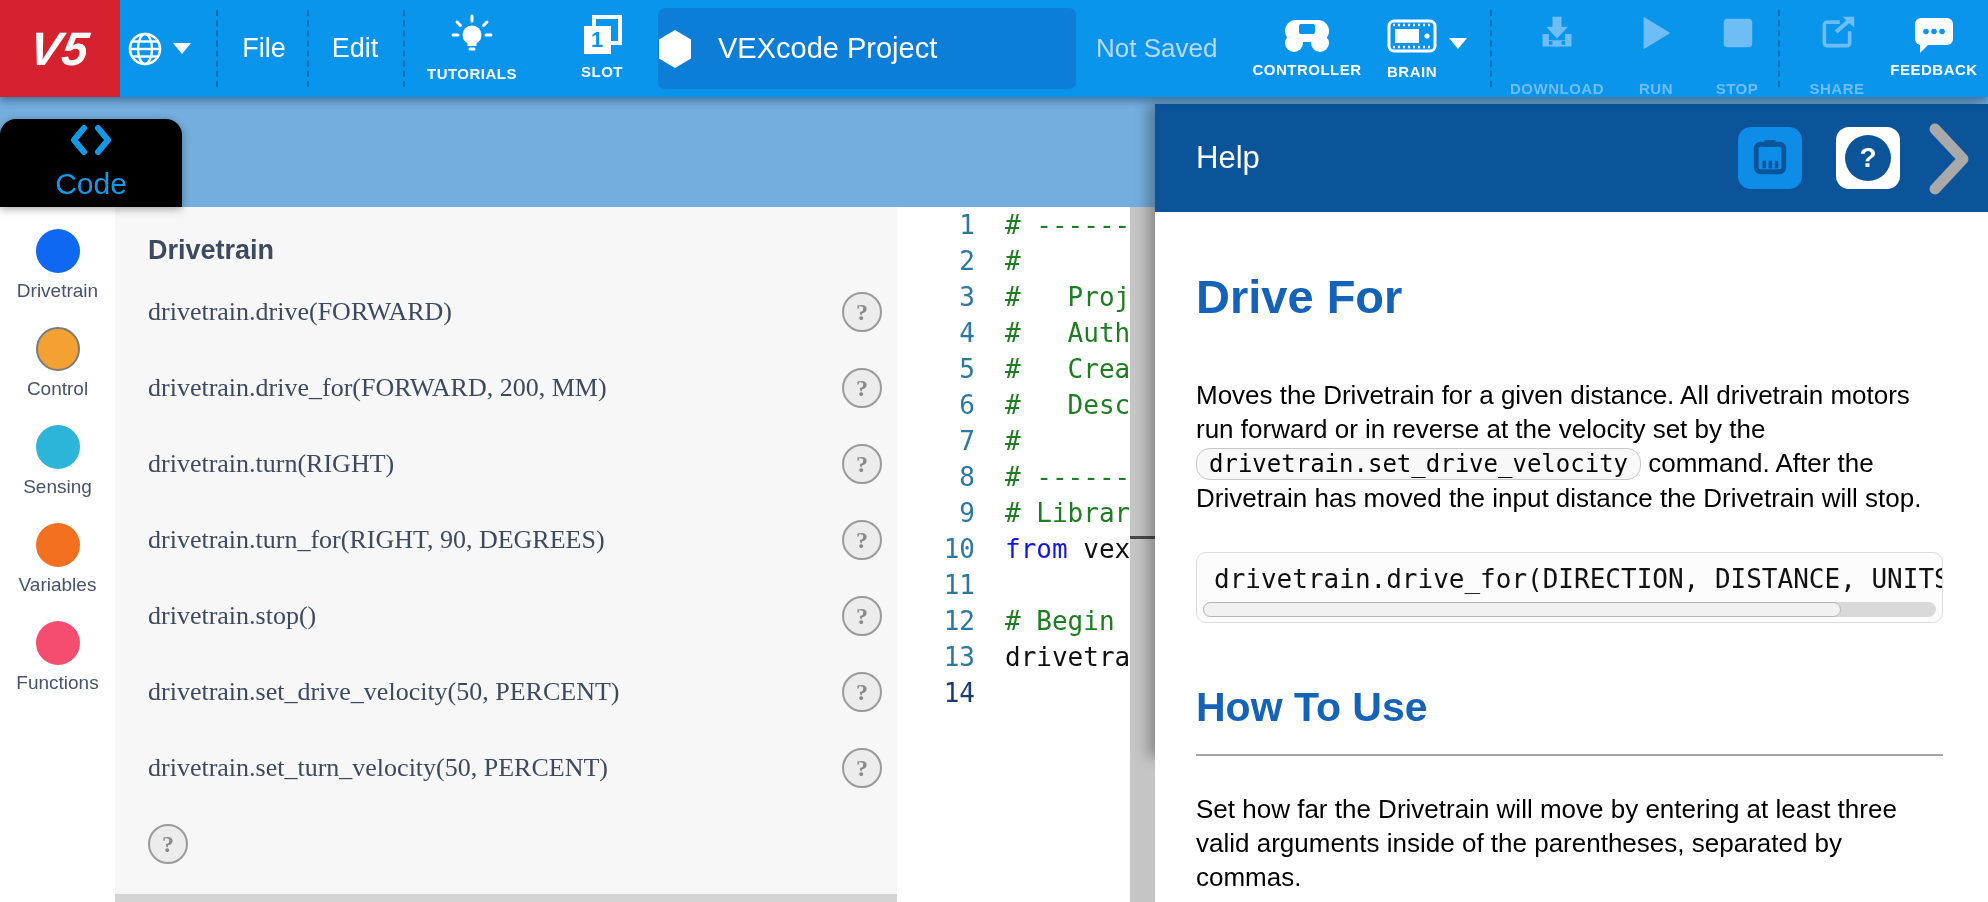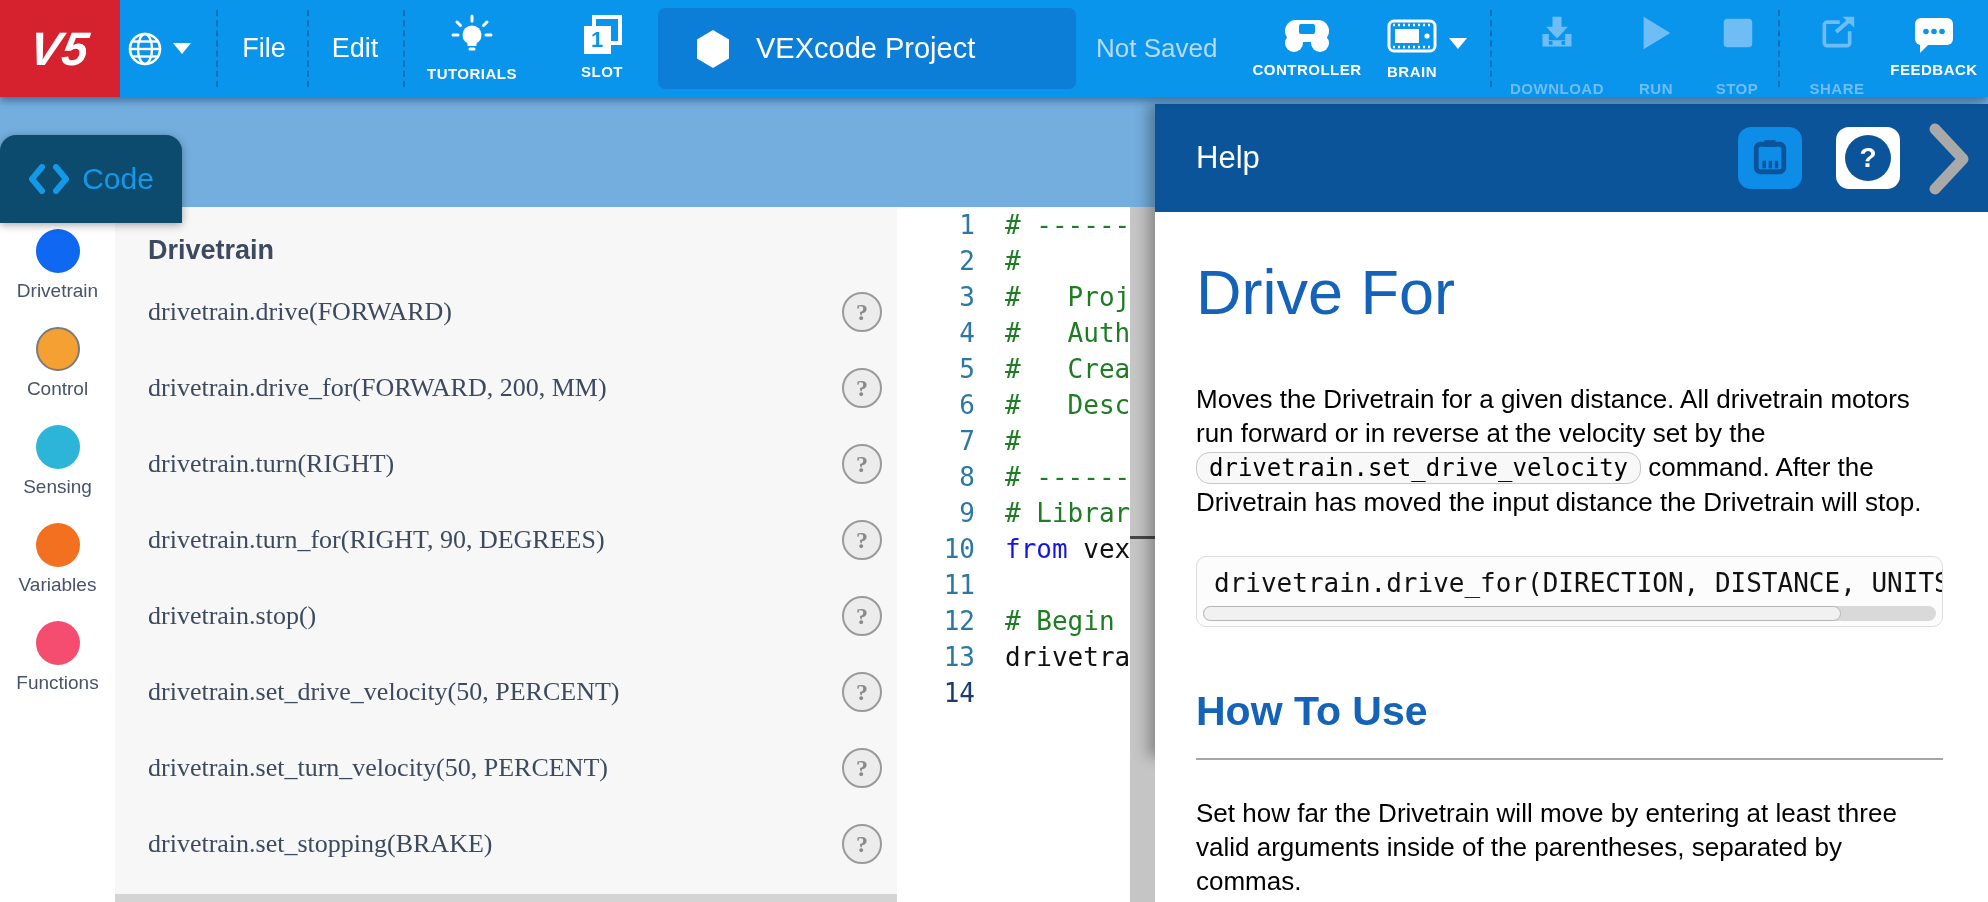--- a/index.html
+++ b/index.html
@@ -16,31 +16,31 @@
   .tb-sep { position:absolute; top:10px; height:77px; width:0; border-left:2px dashed rgba(8,70,130,.5); }
   .menu-item { position:absolute; top:0; height:97px; display:flex; align-items:center; justify-content:center;
                color:#fff; font-size:27px; cursor:pointer; }
   .globe-group { position:absolute; left:126px; top:0; height:97px; width:80px; display:flex; align-items:center; gap:9px; cursor:pointer; }
   .caret { width:0; height:0; border-left:9px solid transparent; border-right:9px solid transparent; border-top:11px solid #fff; }
   .tb-btn { position:absolute; top:0; height:97px; display:flex; flex-direction:column; align-items:center;
             justify-content:flex-start; padding-top:14px; gap:5px; cursor:pointer; }
   .tb-btn .lbl { font-size:15px; font-weight:800; color:#fff; letter-spacing:.5px; white-space:nowrap; }
   .tb-btn.disabled .lbl { color:#6fbdf5;margin-top:23px; }
   .project-box { position:absolute; left:658px; top:8px; width:418px; height:81px; background:#0d7ed8;
-                 border-radius:7px; display:flex; align-items:center; gap:26px; padding-left:38px; cursor:pointer; }
+                 border-radius:7px; display:flex; align-items:center; gap:26px; cursor:pointer; }
   .project-box .ptitle { color:#fff; font-size:29px; }
   .save-status { position:absolute; left:1096px; top:0; height:97px; display:flex; align-items:center;
                  color:#b9d9f5; font-size:26px; }
   .brain-caret { position:absolute; left:1449px; top:38px; }
 
   
   .tabstrip { position:absolute; left:0; top:97px; width:1988px; height:110px; background:#74aede; z-index:10; }
-  .code-tab { position:absolute; left:0; top:135px; width:182px; height:88px; background:#0c4a6e;
+  .code-tab { position:absolute; left:0; top:119px; width:182px; height:88px; background:#000000;
               border-radius:16px 16px 0 0; box-shadow:0 2px 9px rgba(0,0,0,.35); z-index:12;
-              display:flex; align-items:center; justify-content:center; gap:12px; cursor:pointer; }
+              display:flex; align-items:center; justify-content:center; gap:12px; cursor:pointer;flex-direction:column; }
   .code-tab .ct-label { color:#1499e8; font-size:30px; }
 
   
   .sidebar { position:absolute; left:0; top:207px; width:115px; height:695px; background:#fff; z-index:5; padding-top:22px; }
   .cat-item { height:98px; display:flex; flex-direction:column; align-items:center; cursor:pointer; }
   .cat-circle { width:44px; height:44px; border-radius:50%; }
   .cat-label { margin-top:7px; font-size:19px; color:#48526b; }
 
   
   .command-panel { position:absolute; left:115px; top:207px; width:782px; height:695px; background:#f7f7f8;
@@ -72,21 +72,21 @@
   .help-header { position:relative; height:108px; background:#0b5499; display:flex; align-items:center; }
   .help-title { margin-left:41px; color:#fff; font-size:31px; }
   .hh-btn { position:absolute; top:23px; width:64px; height:62px; border-radius:13px; display:flex;
             align-items:center; justify-content:center; cursor:pointer; }
   .hh-brain { left:583px; background:#0d8ce8; }
   .hh-question { left:681px; background:#fff; }
   .hq-circle { width:46px; height:46px; border-radius:50%; background:#0b5499; color:#fff; font-size:28px;
                font-weight:800; display:flex; align-items:center; justify-content:center; }
   .hh-chevron { position:absolute; left:773px; top:19px; cursor:pointer; }
   .help-content { height:697px; background:#fff; padding:48px 45px 0 41px; overflow:hidden; }
-  .doc-title { font-size:63px; line-height:1.04; font-weight:400; color:#1563b8; }
+  .doc-title { font-size:47px; line-height:1.04; font-weight:700; color:#1563b8;margin-top:13px; }
   .doc-p { margin-top:56px; font-size:26px; line-height:34px; color:#000; }
   .inline-code { font-family:"DejaVu Sans Mono", monospace; font-size:24px; background:#f8f8f8;
                  border:1px solid #c8c8c8; border-radius:14px; padding:1px 12px; white-space:nowrap; }
   .code-box { position:relative; margin-top:37px; height:71px; background:#fcfcfc; border:1px solid #dcdcdc;
               border-radius:10px; overflow:hidden; }
   .code-box-line { padding:11px 0 0 17px; font-family:"DejaVu Sans Mono", monospace; font-size:26px;
                    color:#111; white-space:pre; overflow:hidden; }
   .cb-track { position:absolute; left:6px; right:6px; bottom:5px; height:15px; border-radius:8px;
               background:#d9d9d9; }
   .cb-thumb { position:absolute; left:0; top:0; height:15px; width:87%; border-radius:8px;
@@ -291,21 +291,20 @@
         </div>
         <div class="cmd-row">
           <span class="cmd-text">drivetrain.set_drive_velocity(50, PERCENT)</span>
           <div class="help-circle">?</div>
         </div>
         <div class="cmd-row">
           <span class="cmd-text">drivetrain.set_turn_velocity(50, PERCENT)</span>
           <div class="help-circle">?</div>
         </div>
         <div class="cmd-row">
-          <span class="cmd-text">drivetrain.set_stopping(BRAKE)</span>
           <div class="help-circle">?</div>
         </div>
         <div class="cmd-row">
           <span class="cmd-text"></span>
           <div class="help-circle">?</div>
         </div>
       </div>
     <div class="cmd-hscroll"></div>
   </div>
 

